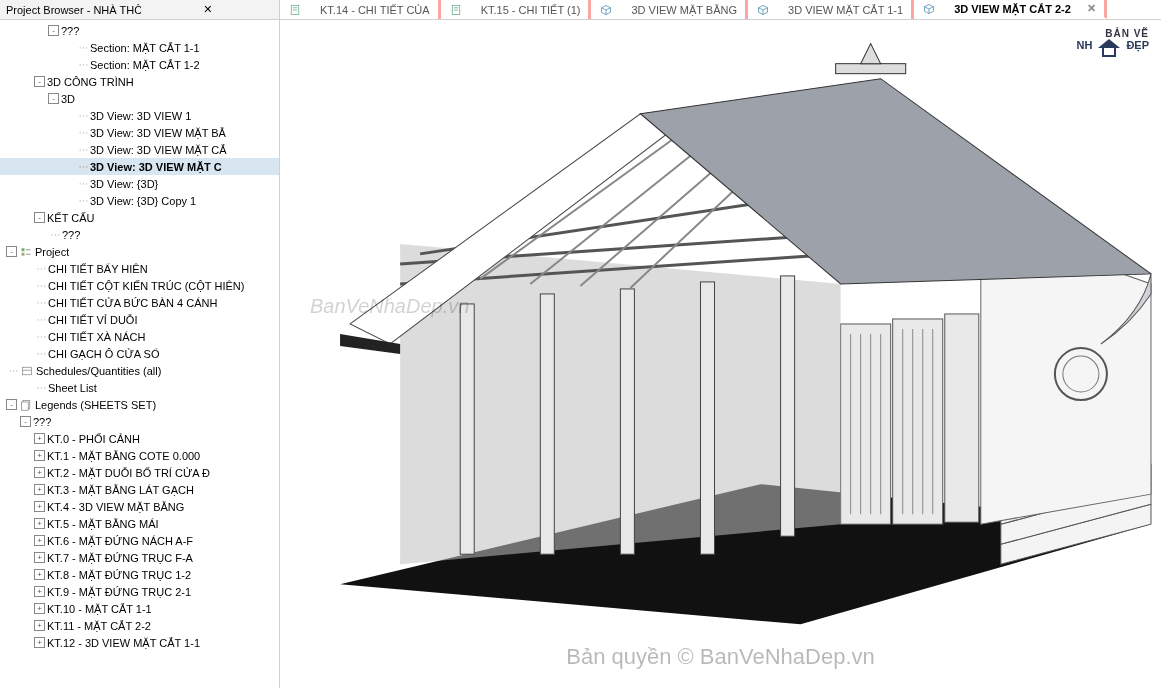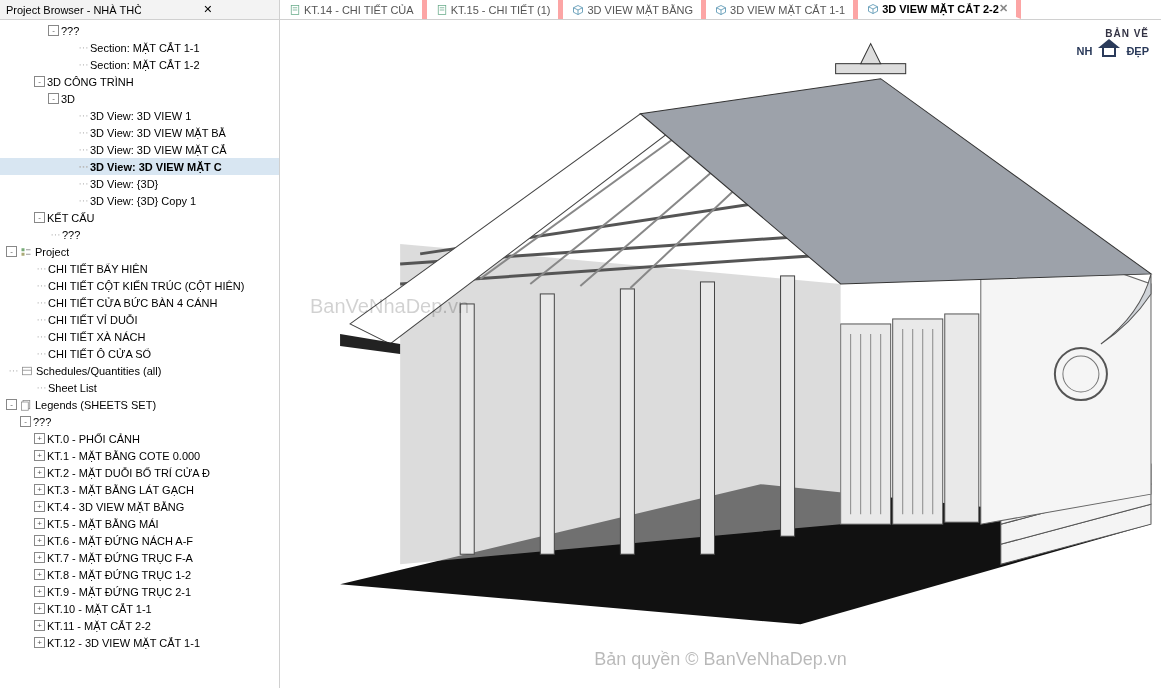--- a/index.html
+++ b/index.html
@@ -8,21 +8,21 @@
 .app { display: flex; flex-direction: column; width: 100%; height: 100%; }
 
 
 .toprow { display: flex; height: 20px; border-bottom: 1px solid #d0d0d0; }
 
 .panel-title { width: 280px; display: flex; align-items: center; padding: 0 4px 0 6px; background: #f3f3f3; border-right: 1px solid #d0d0d0; }
 .panel-title span { flex: 1; white-space: nowrap; overflow: hidden; }
 .panel-title .close { width: 14px; text-align: center; cursor: pointer; }
 
 .tabs { flex: 1; display: flex; align-items: stretch; background: #fff; }
-.tab { display: flex; align-items: center; gap: 0; padding: 0 8px; border-right: 5px solid #fca5a5; cursor: pointer; white-space: nowrap; }
+.tab { display: flex; align-items: center; gap: 16px; padding: 0 8px; border-right: 3px solid #fca5a5; cursor: pointer; white-space: nowrap; }
 .tab.active { background: #fff; border-bottom: 2px solid #fff; font-weight: 600; text-align: center; }
 .tab:not(.active) { color: #555; }
 .tab .tab-close { color: #888; cursor: pointer; }
 
 .body { flex: 1; display: flex; overflow: hidden; }
 
 .sidebar { width: 280px; border-right: 1px solid #d0d0d0; overflow-y: auto; overflow-x: hidden; padding: 2px 0; background: #fff; }
 
 .tree-item { display: flex; align-items: center; height: 17px; padding-left: 4px; white-space: nowrap; cursor: pointer; }
 .tree-item.selected { background: #d8e6f2; font-weight: 600; }
@@ -31,27 +31,27 @@
 .ic { display: inline-flex; width: 14px; height: 12px; align-items: center; justify-content: center; margin-right: 2px; }
 .ic svg { width: 12px; height: 12px; }
 .lbl { overflow: hidden; text-overflow: ellipsis; }
 
 .viewport { flex: 1; position: relative; background: #fff; }
 .viewport svg { width: 100%; height: 100%; }
 
 
 .logo { position: absolute; top: 8px; right: 12px; text-align: right; font-weight: 700; color: #2a3a5a; }
 .logo .l1 { font-size: 10px; letter-spacing: 1px; color: #334; }
-.logo .l2 { font-size: 20px; display: flex; align-items: flex-end; gap: 6px; }
+.logo .l2 { font-size: 20px; display: flex; align-items: flex-start; gap: 6px; }
 .logo .house { display:inline-block; width:22px; height:18px; position:relative; }
 .logo .house::before { content:""; position:absolute; left:0; right:0; top:0; height:0; border-left:11px solid transparent; border-right:11px solid transparent; border-bottom:9px solid #2a3a5a; }
 .logo .house::after { content:""; position:absolute; left:4px; right:4px; bottom:0; top:8px; border:2px solid #2a3a5a; border-top:none; }
 
-.wm1 { position: absolute; left: 30px; top: 275px; font-size: 20px; color: rgba(0,0,0,0.18); font-weight: 500; }
-.wm2 { position: absolute; left: 50%; bottom: 18px; transform: translateX(-50%); font-size: 18px; color: rgba(0,0,0,0.28); font-weight: 500; }
+.wm1 { position: absolute; left: 30px; top: 275px; font-size: 20px; color: rgba(0,0,0,0.18); font-weight: 500; font-style: italic; }
+.wm2 { position: absolute; left: 50%; bottom: 18px; transform: translateX(-50%); font-size: 22px; color: rgba(0,0,0,0.28); font-weight: 500; }
 </style>
 </head>
 <body>
 
 <div class="app">
   <div class="toprow">
     <div class="panel-title">
       <span>Project Browser - NHÀ THỜ HỌ</span>
       <span class="close">✕</span>
     </div>
@@ -194,21 +194,21 @@
         <div class="tree-item" style="padding-left: 34px;">
           <span class="dots">⋯</span>
           <span class="lbl">CHI TIẾT VỈ DUỖI</span>
         </div>
         <div class="tree-item" style="padding-left: 34px;">
           <span class="dots">⋯</span>
           <span class="lbl">CHI TIẾT XÀ NÁCH</span>
         </div>
         <div class="tree-item" style="padding-left: 34px;">
           <span class="dots">⋯</span>
-          <span class="lbl">CHI TIẾT Ô CỬA SỔ</span>
+          <span class="lbl">CHI GẠCH Ô CỬA SỔ</span>
         </div>
         <div class="tree-item" style="padding-left: 6px;">
           <span class="dots">⋯</span>
           <span class="ic">
             <svg viewBox="0 0 16 16">
               <rect x="2" y="3" width="12" height="10" fill="#fff" stroke="#888"></rect>
               <line x1="2" y1="7" x2="14" y2="7" stroke="#888"></line>
             </svg>
           </span>
           <span class="lbl">Schedules/Quantities (all)</span>

